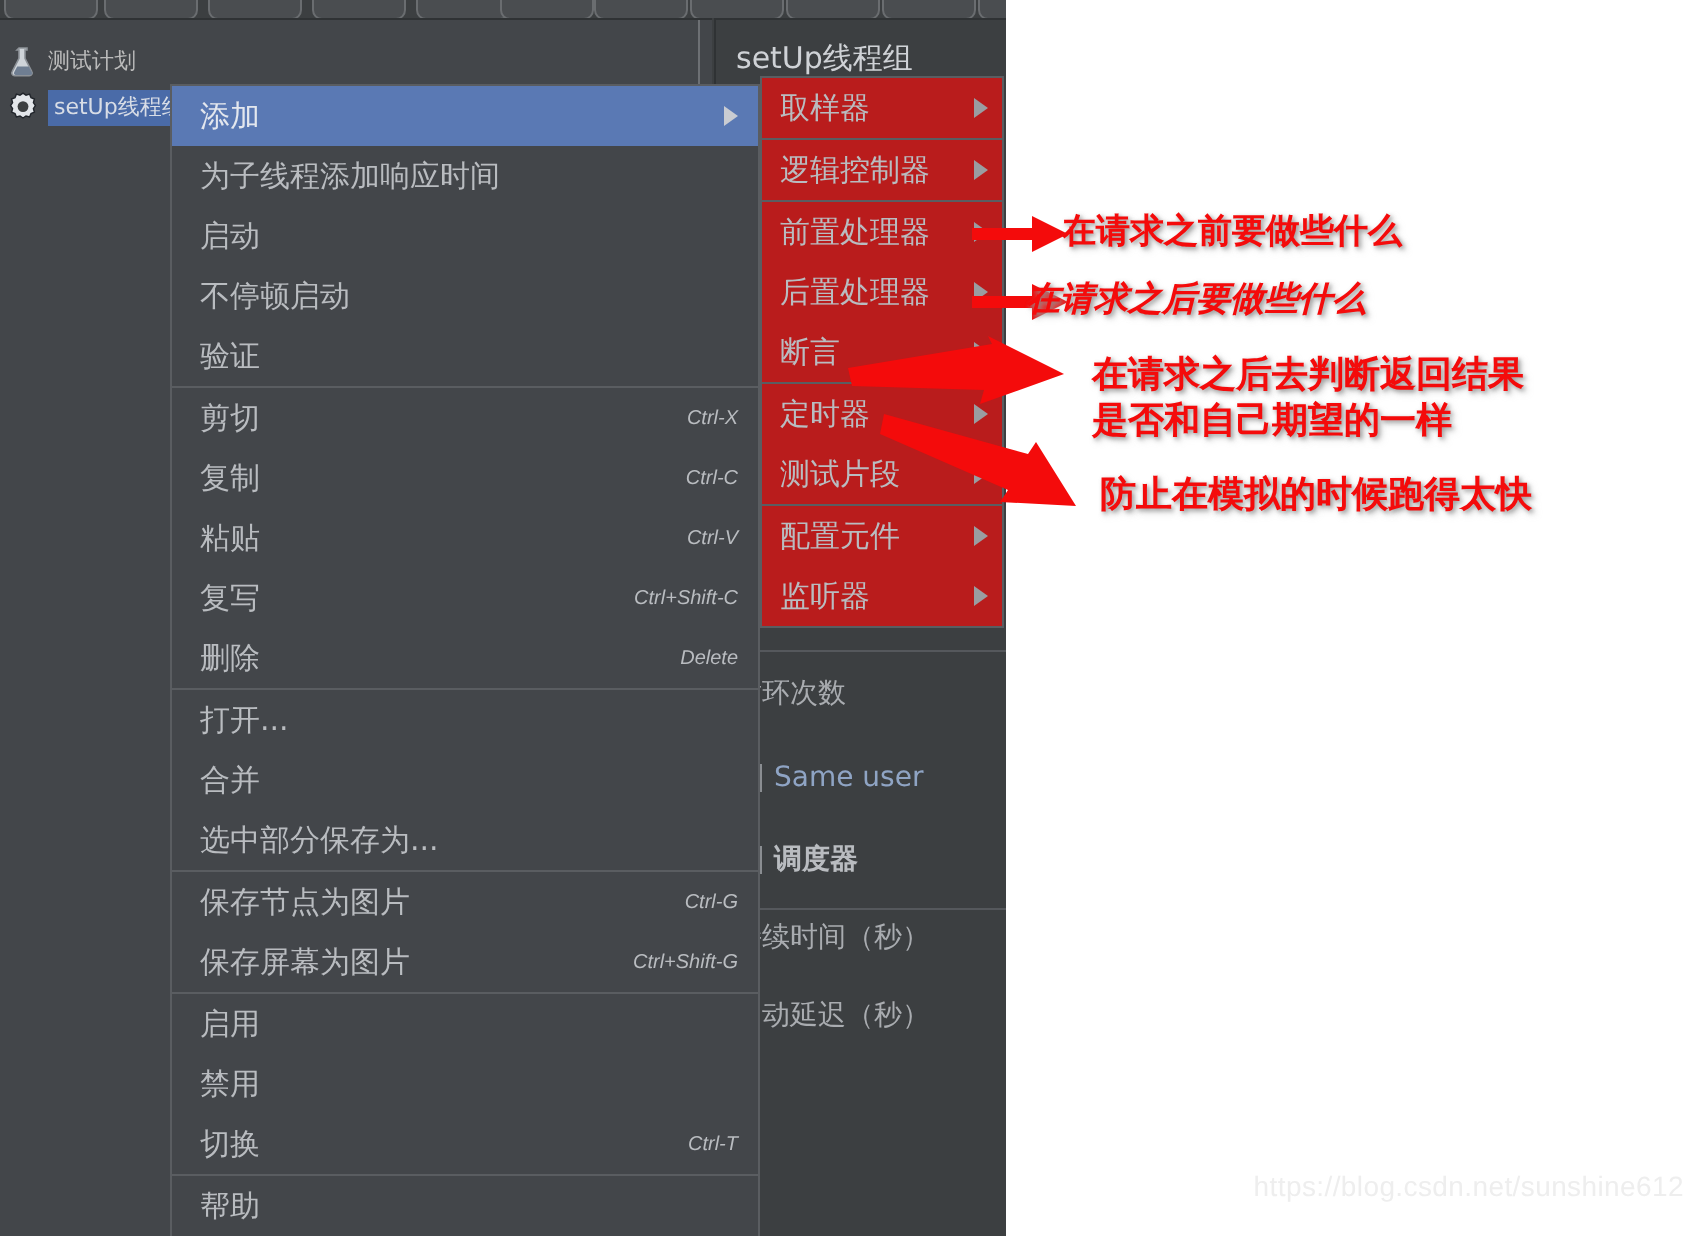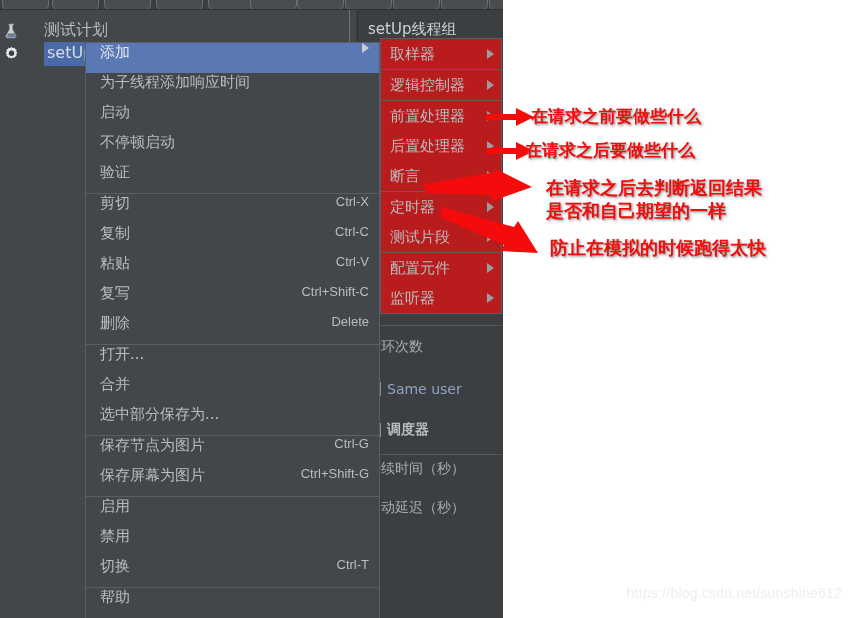--- a/index.html
+++ b/index.html
@@ -34,21 +34,21 @@
   }
   .tree-pane{
     position:absolute;left:0;top:0;width:356px;height:609px;
     background:#43464a;border-top:1px solid #2f3234;
   }
   .split-line{
     position:absolute;left:349px;top:0;width:1px;height:40px;background:#6d7074;
   }
   .tree-row{
     position:absolute;left:0;height:22px;display:flex;align-items:center;
-    font-size:16px;color:#bbbbbb;white-space:nowrap;gap:20px;
+    font-size:11px;color:#bbbbbb;white-space:nowrap;
   }
   .tree-row.r1{top:9px;left:2px;}
   .tree-row.r2{top:33px;left:2px;}
   .tree-label-sel{
     background:#4a6ba8;color:#d8dde6;padding:1px 3px 2px 3px;
   }
   .tree-icon{width:19px;height:19px;margin-right:3px;display:inline-block;position:relative;}
 
   
   .detail-pane{
@@ -77,26 +77,26 @@
   .chk-label.dim{color:#b9bcc0;}
   .hr-line{position:absolute;left:0;width:146px;height:1px;background:#55585c;}
 
   
   .ctxmenu{
     position:absolute;left:85px;top:42px;width:295px;
     background:#43464a;border:1px solid #5a5d61;
     box-sizing:border-box;z-index:30;
   }
   .mi{
-    position:relative;height:30px;display:flex;align-items:flex-start;
+    position:relative;height:30px;display:flex;align-items:center;
     padding:0 10px 0 14px;font-size:15px;color:#b9bcc0;white-space:nowrap;
     box-sizing:border-box;
   }
   .mi.sel{background:#5a79b4;color:#e3e7ee;}
-  .mi .acc{margin-left:auto;font-size:13px;color:#b9bcc0;font-family:"Liberation Sans",sans-serif;}
+  .mi .acc{margin-left:auto;font-size:10px;color:#b9bcc0;font-family:"Liberation Sans",sans-serif;font-style:italic;}
   .mi .arrow{
     margin-left:auto;width:0;height:0;
     border-left:7px solid #9a9da1;border-top:5px solid transparent;border-bottom:5px solid transparent;
   }
   .mi.sel .arrow{border-left-color:#c9ccd2;}
   .msep{height:1px;background:#5a5d61;margin:0;}
 
   
   .submenu{
     position:absolute;left:380px;top:38px;width:122px;
@@ -342,20 +342,20 @@
       </g>
   </svg>
 
   <svg class="arrowsvg" style="left:440px;top:205px;" width="100" height="52" viewBox="0 0 100 52">
     <g fill="#f40b0b">
         <path d="M2 2 L74 22 L78 16 L98 48 L60 46 L64 40 L0 12 Z"></path>
       </g>
   </svg>
 
   <div class="ann" style="left:531px;top:105px;">在请求之前要做些什么</div>
-  <div class="ann" style="left:525px;top:139px;">在请求之后要做些什么</div>
+  <div class="ann" style="left:513px;top:139px;font-style:italic;">在请求之后要做些什么</div>
   <div class="ann" style="left:546px;top:176px;font-size:18px;line-height:23px;">在请求之后去判断返回结果
 是否和自己期望的一样</div>
   <div class="ann" style="left:550px;top:237px;font-size:18px;">防止在模拟的时候跑得太快</div>
 
   <div class="watermark">https://blog.csdn.net/sunshine612</div>
 
 </div>
 
 </body></html>

